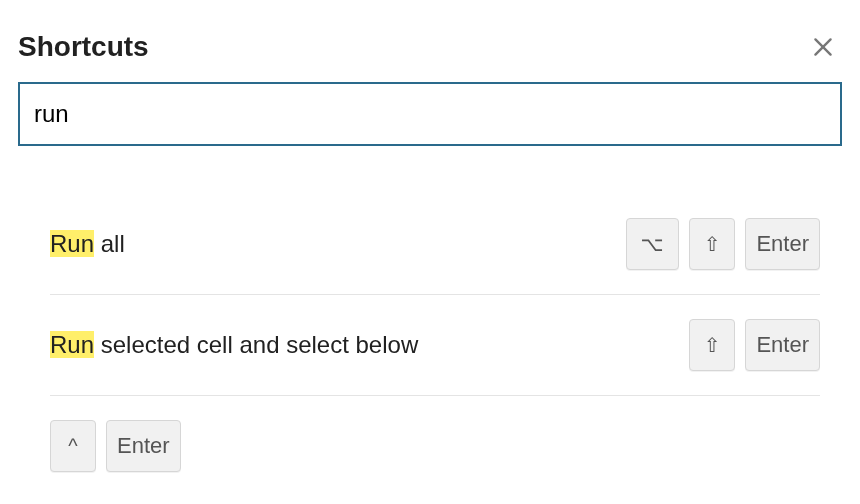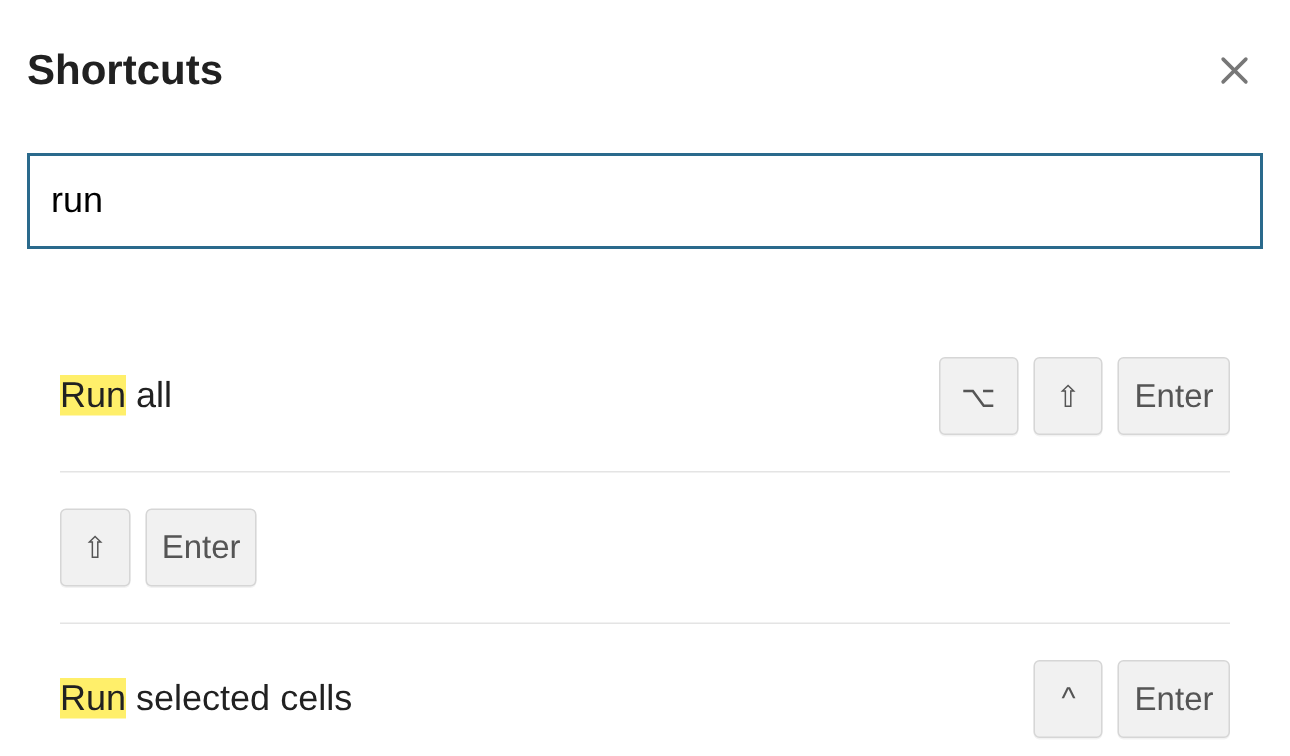--- a/index.html
+++ b/index.html
@@ -1,36 +1,37 @@
 <!DOCTYPE html>
 <html><head>
 <meta charset="utf-8">
 <style>
   * { box-sizing: border-box; margin: 0; padding: 0; }
   html, body { width: 860px; height: 504px; background: #fff; font-family: -apple-system, BlinkMacSystemFont, "Segoe UI", Helvetica, Arial, sans-serif; color: #212121; }
   .dialog { padding: 28px 18px 0 18px; }
-  .header { display: flex; justify-content: space-between; align-items: center; margin-bottom: 36px; }
+  .header { display: flex; justify-content: space-between; align-items: center; margin-bottom: 16px; }
   .title { font-size: 28px; font-weight: 700; }
   .close-btn { background: none; border: none; cursor: pointer; padding: 6px; color: #777; }
   .close-btn svg { width: 26px; height: 26px; display: block; }
   .search-input {
     width: 100%;
     font-size: 24px;
     padding: 16px 14px;
     border: 2px solid #2a6a8c;
     outline: none;
     font-family: inherit;
   }
   .results { margin-top: 48px; padding: 0 22px; }
   .row {
     display: flex;
     justify-content: space-between;
     align-items: center;
     padding: 24px 0;
     border-bottom: 1px solid #e4e4e4;
+    margin-left: 10px;
   }
   .row:last-child { border-bottom: none; }
   .label { font-size: 24px; color: #212121; }
   .label .hl { background: #ffef6a; }
   .keys { display: flex; gap: 10px; }
   .key {
     min-width: 46px;
     height: 52px;
     border: 1px solid #d6d6d6;
     background: #f1f1f1;
@@ -65,27 +66,27 @@
     <div class="row">
       <div class="label"><span class="hl">Run</span><span> all</span></div>
       <div class="keys">
         <span class="key symbol">⌥</span>
         <span class="key symbol">⇧</span>
         <span class="key">Enter</span>
       </div>
     </div>
 
     <div class="row">
+      <div class="label"><span class="hl">Run</span><span> selected cell and select below</span></div>
       <div class="keys">
         <span class="key symbol">⇧</span>
         <span class="key">Enter</span>
       </div>
     </div>
 
     <div class="row">
-      <div class="label"><span class="hl">Run</span><span> selected cells</span></div>
       <div class="keys">
         <span class="key symbol">^</span>
         <span class="key">Enter</span>
       </div>
     </div>
   </div>
 </div>
 
 </body></html>

